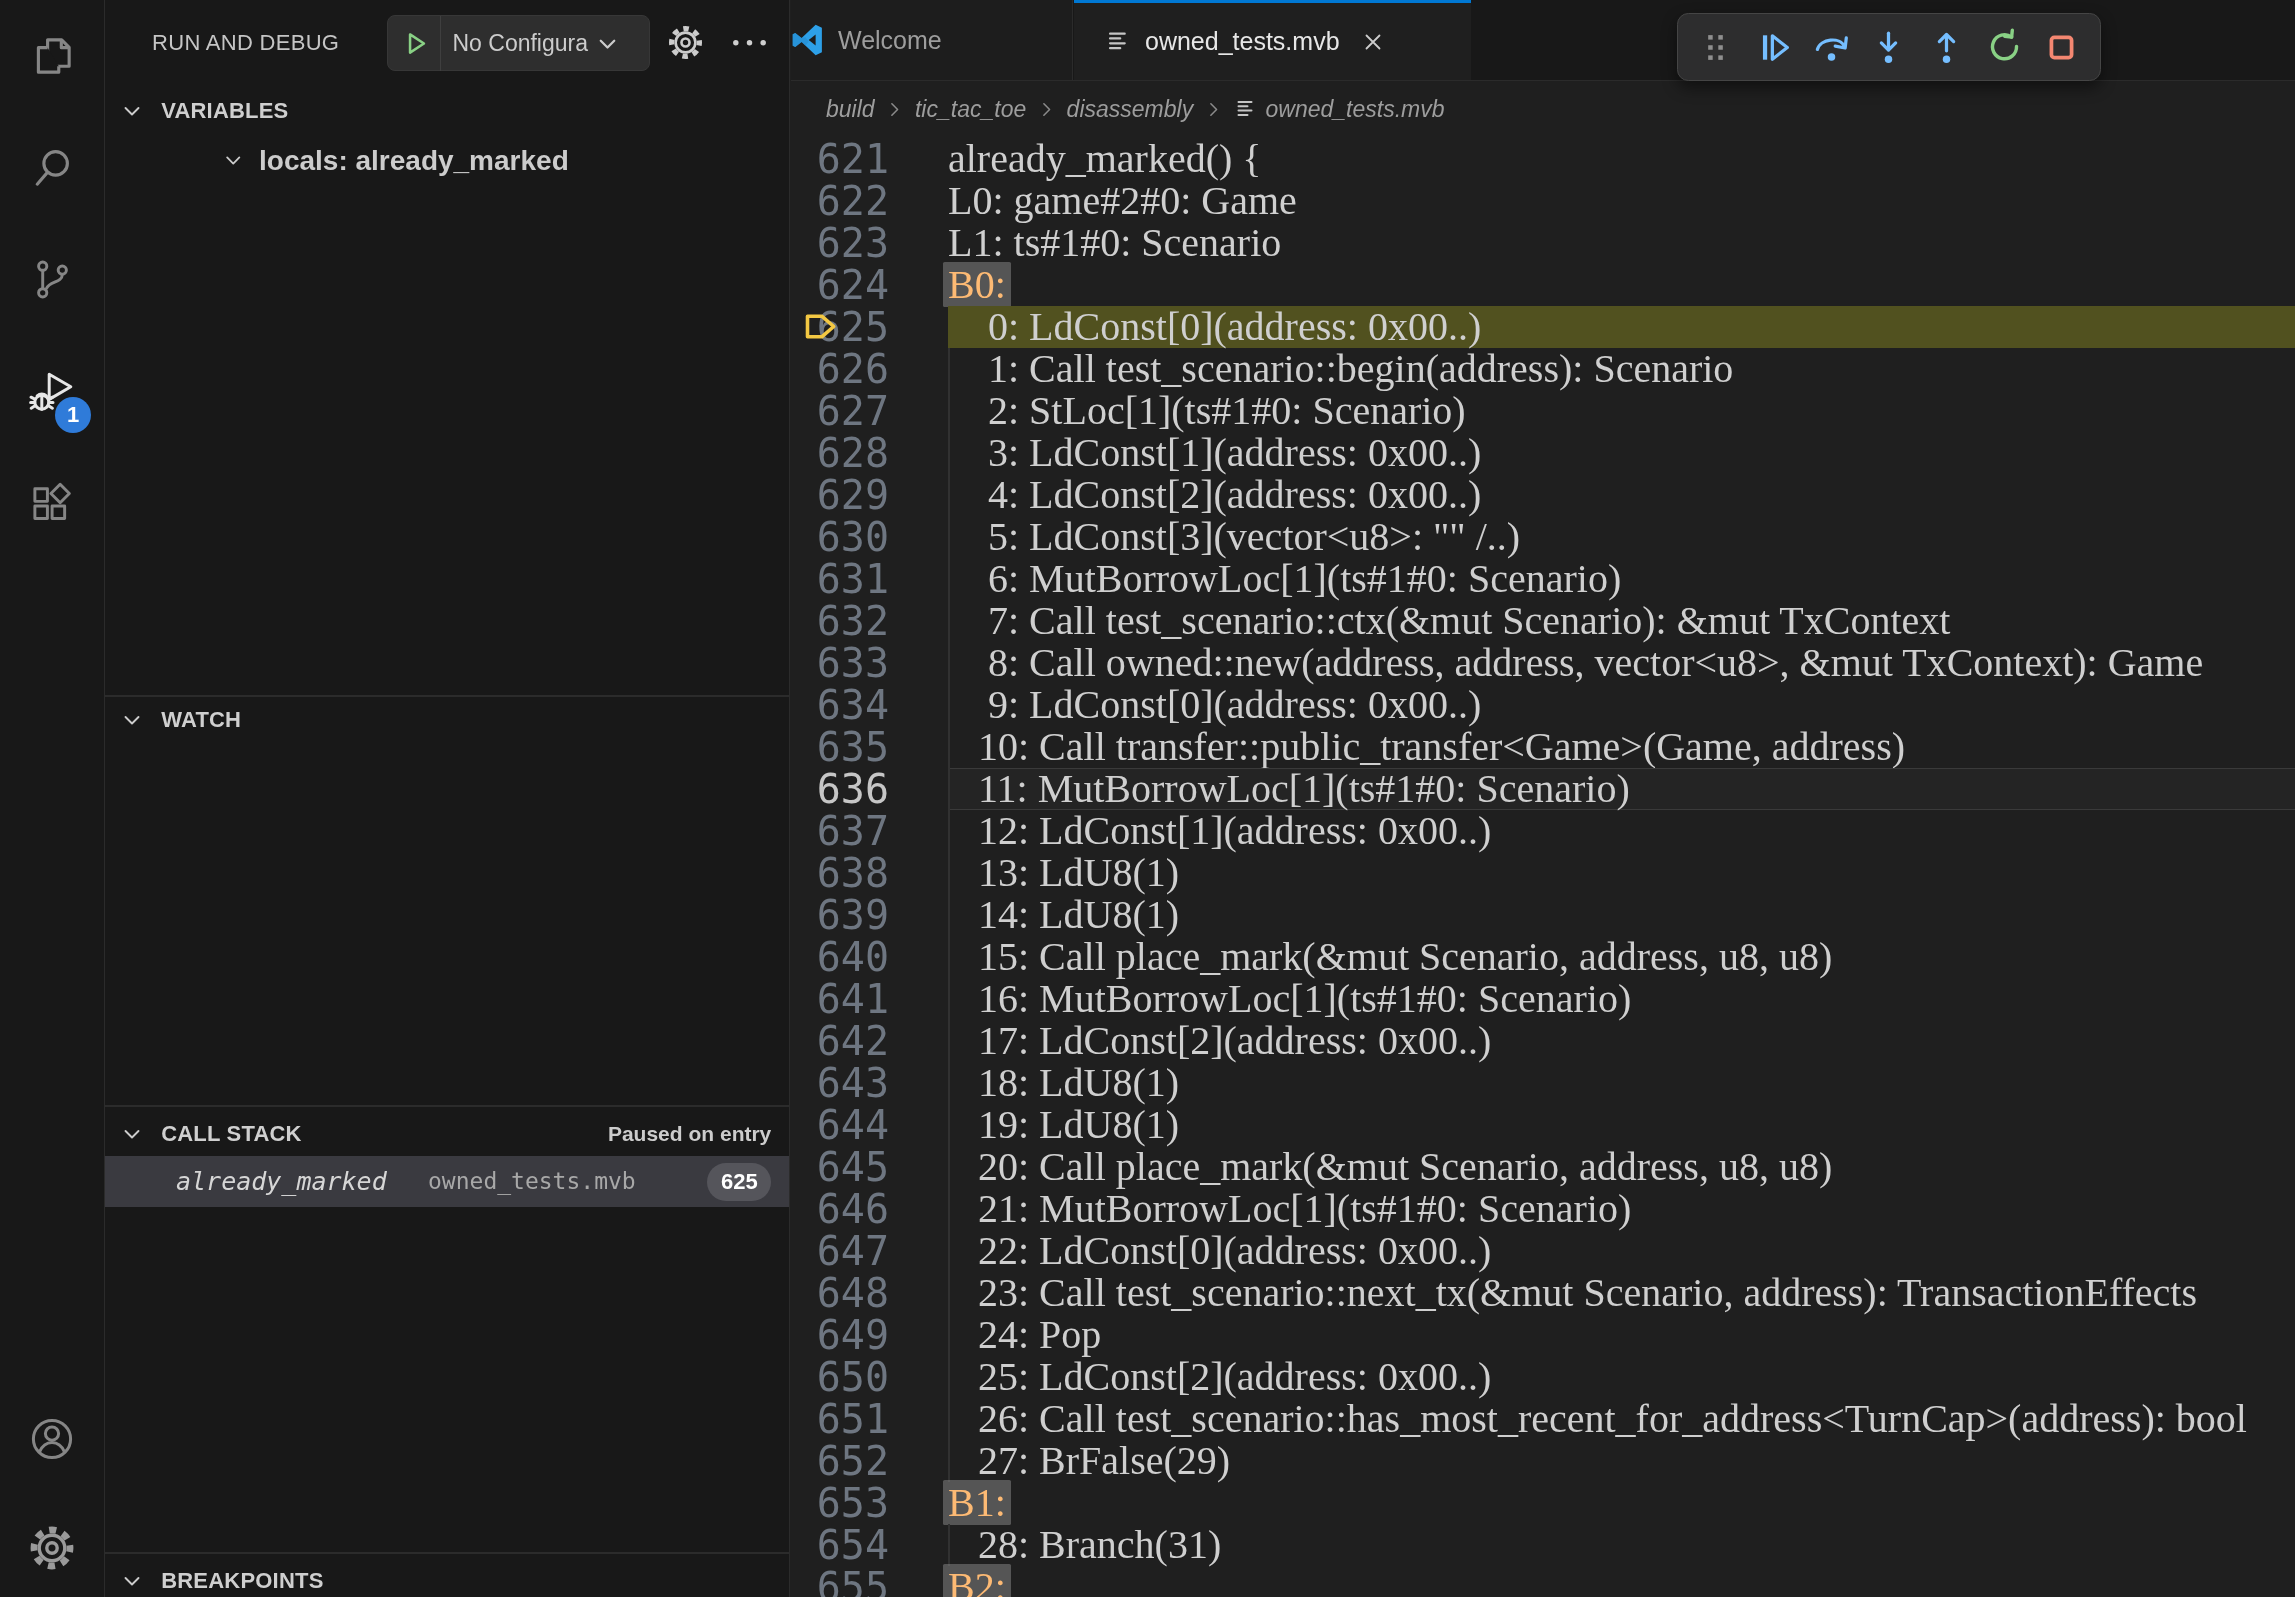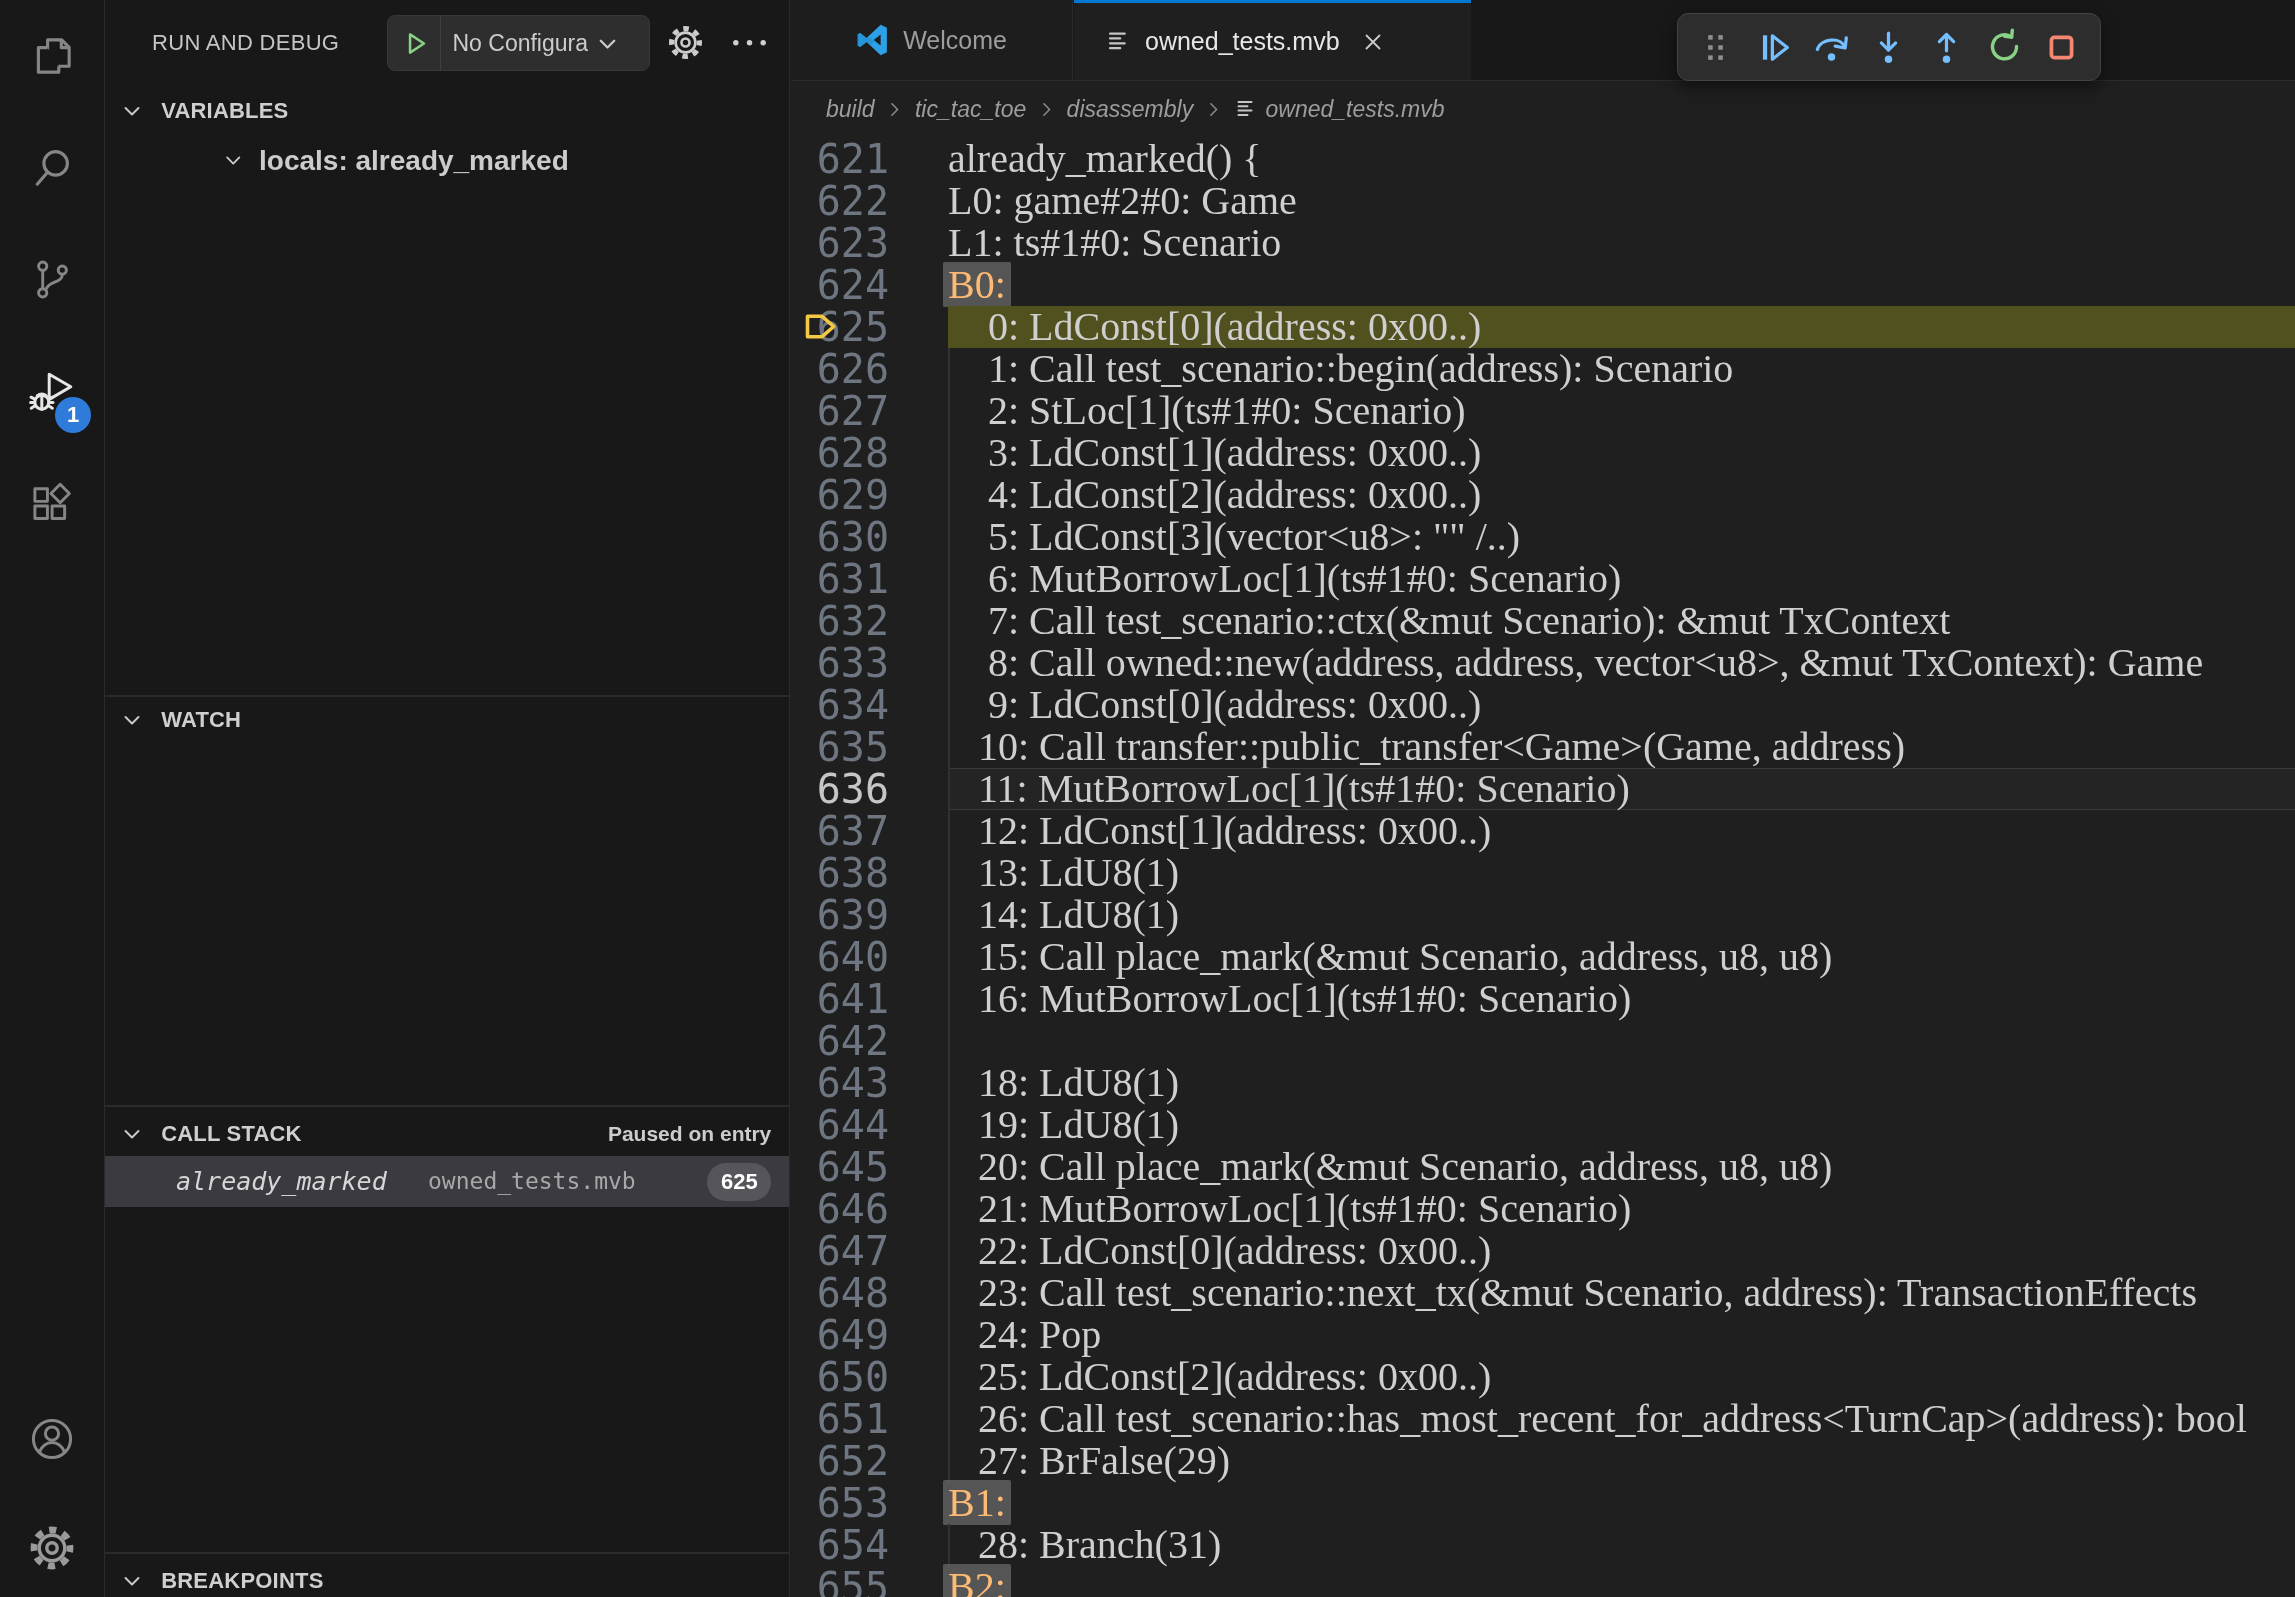--- a/index.html
+++ b/index.html
@@ -54,21 +54,21 @@
   .stack-badge { position:absolute; right:17.7px; top:7.2px; height:38px; min-width:61px; padding:0 13.7px;
     border-radius:19.3px; background:#55555b; color:#ffffff; font-size:22px; font-weight:600;
     display:flex; align-items:center; justify-content:center; }
 
   
   .editor { position:absolute; left:791px; top:0; right:0; height:100%; background:#1f1f1f; }
   .tabbar { position:absolute; top:0; left:0; right:0; height:80px; background:#181818; }
   .tabbar-border { position:absolute; top:80px; left:0; right:0; height:0.8px; background:#2b2b2b; z-index:1; }
   .tab { position:absolute; top:0; height:80px; display:flex; align-items:center; cursor:pointer; }
   .tab-welcome { left:0; width:282px; background:#1d1d1d; border-right:0.8px solid #2b2b2b;
-    justify-content:center; gap:13px; }
+    justify-content:flex-start; gap:13px; }
   .tab-welcome .tab-label { font-size:25px; color:#9d9d9d; }
   .tab-active { left:283px; width:397px; background:#1f1f1f; border-top:3.2px solid #0078d4;
     z-index:2; padding-left:31px; }
   .tab-active .tab-label { margin-left:13px; font-size:25px; color:#e7e7e7; }
   .tab-close { margin-left:21px; cursor:pointer; }
 
   .debug-toolbar { position:absolute; left:886px; top:13px; height:68px; z-index:6;
     background:#2d2d2e; border:0.8px solid #454545; border-radius:11.3px;
     box-shadow:0 6.4px 14.5px rgba(0,0,0,0.45);
     display:flex; align-items:center; padding:0 17.7px; gap:17.7px; }
@@ -473,20 +473,21 @@
           <span class="txt">   15: Call place_mark(&amp;mut Scenario, address, u8, u8)</span>
         </div>
         <div class="code-line">
           <span class="guide"></span>
           <span class="ln">641</span>
           <span class="txt">   16: MutBorrowLoc[1](ts#1#0: Scenario)</span>
         </div>
         <div class="code-line">
           <span class="guide"></span>
           <span class="ln">642</span>
+          <span class="txt">   17: LdConst[2](address: 0x00..)</span>
         </div>
         <div class="code-line">
           <span class="guide"></span>
           <span class="ln">643</span>
           <span class="txt">   18: LdU8(1)</span>
         </div>
         <div class="code-line">
           <span class="guide"></span>
           <span class="ln">644</span>
           <span class="txt">   19: LdU8(1)</span>

